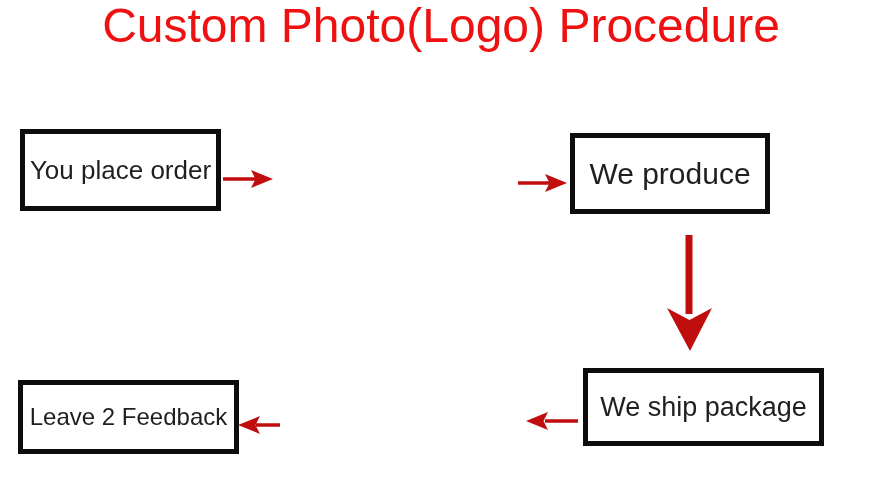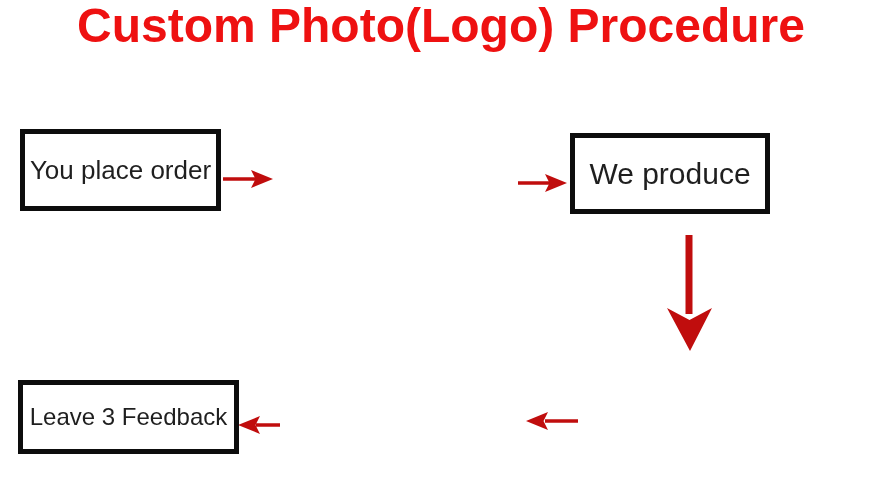--- a/index.html
+++ b/index.html
@@ -19,21 +19,21 @@
     font-family: "Liberation Sans", sans-serif;
     overflow: hidden;
   }
   .title {
     position: absolute;
     top: 2px;
     left: 0;
     width: 100%;
     text-align: center;
     font-size: 48px;
-    font-weight: 700;
+    font-weight: 400;
     line-height: 1.0;
     color: var(--title-color);
     letter-spacing: 0px;
   }
   .arrows {
     position: absolute;
     top: 0;
     left: 0;
   }
   .ashaft { stroke: var(--arrow-color); fill: none; }
@@ -93,16 +93,19 @@
     </g>
   </svg>
 
   <div class="box b1">
     <span>You place order</span>
   </div>
   <div class="box b3">
     <span>We produce</span>
   </div>
   <div class="box b4">
-    <span>Leave 3 Feedback</span>
+    <span>Leave 2 Feedback</span>
+  </div>
+  <div class="box b6">
+    <span>We ship package</span>
   </div>
 
 </div>
 
 </body></html>

